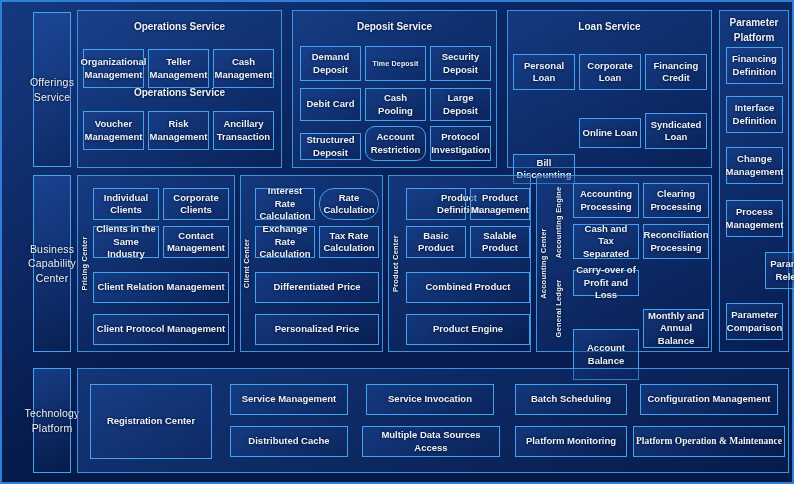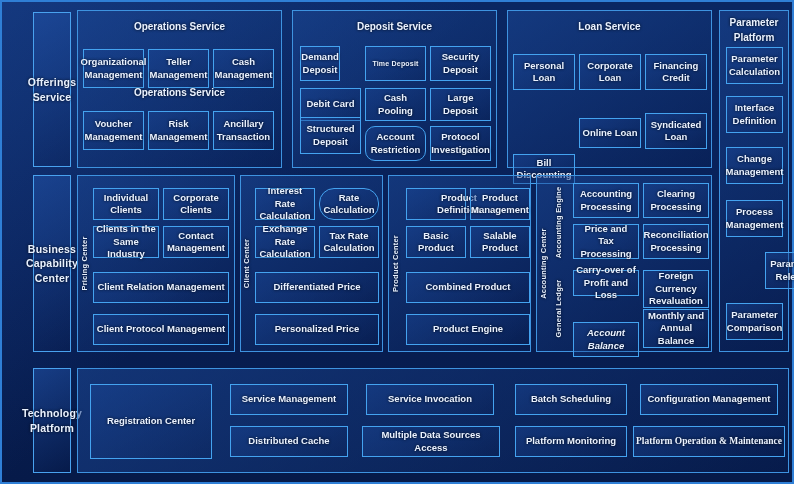--- a/index.html
+++ b/index.html
@@ -22,21 +22,21 @@
   .panel{
     position:absolute;box-sizing:border-box;
     border:1px solid #3e93e0;
     background:linear-gradient(145deg,rgba(28,72,150,.55),rgba(8,30,80,.25));
   }
   .sidelabel{
     position:absolute;box-sizing:border-box;
     border:1px solid #49a2ef;
     background:linear-gradient(150deg,rgba(32,80,165,.6),rgba(8,28,78,.2));
     display:flex;align-items:center;justify-content:center;
-    text-align:center;font-weight:bold;font-size:10.5px;line-height:1.35;
+    text-align:center;font-weight:normal;font-size:10.5px;line-height:1.35;
     letter-spacing:.2px;
     text-shadow:0 0 3px rgba(0,0,0,.9);
   }
   .tile{
     position:absolute;box-sizing:border-box;
     border:1px solid #44a3f0;
     background:linear-gradient(150deg,rgba(26,70,150,.5),rgba(8,28,78,.15));
     display:flex;align-items:center;justify-content:center;
     text-align:center;font-weight:bold;font-size:9.5px;line-height:1.3;
     padding:1px 2px;
@@ -86,47 +86,47 @@
   <div class="tile" style="left:81px;top:47px;width:61px;height:39px;">Organizational Management</div>
   <div class="tile" style="left:146px;top:47px;width:61px;height:39px;">Teller Management</div>
   <div class="tile" style="left:211px;top:47px;width:61px;height:39px;">Cash Management</div>
   <div class="tile" style="left:81px;top:109px;width:61px;height:39px;">Voucher Management</div>
   <div class="tile" style="left:146px;top:109px;width:61px;height:39px;">Risk Management</div>
   <div class="tile" style="left:211px;top:109px;width:61px;height:39px;">Ancillary Transaction</div>
 
   <div class="panel" style="left:290px;top:8px;width:205px;height:158px;"></div>
   <div class="grouptitle" style="left:290px;top:19px;width:205px;">Deposit Service</div>
 
-  <div class="tile" style="left:298px;top:44px;width:40px;height:35px;">Demand Deposit</div>
+  <div class="tile" style="left:298px;top:44px;width:61px;height:35px;">Demand Deposit</div>
   <div class="tile sm" style="left:363px;top:44px;width:61px;height:35px;">Time Deposit</div>
   <div class="tile" style="left:428px;top:44px;width:61px;height:35px;">Security Deposit</div>
 
   <div class="tile" style="left:298px;top:86px;width:61px;height:33px;">Debit Card</div>
   <div class="tile" style="left:363px;top:86px;width:61px;height:33px;">Cash Pooling</div>
   <div class="tile" style="left:428px;top:86px;width:61px;height:33px;">Large Deposit</div>
 
-  <div class="tile" style="left:298px;top:115px;width:61px;height:37px;">Structured Deposit</div>
+  <div class="tile" style="left:298px;top:131px;width:61px;height:27px;">Structured Deposit</div>
   <div class="tile" style="left:363px;top:124px;width:61px;height:35px;border-radius:10px;">Account Restriction</div>
   <div class="tile" style="left:428px;top:124px;width:61px;height:35px;">Protocol Investigation</div>
 
   <div class="panel" style="left:505px;top:8px;width:205px;height:158px;"></div>
   <div class="grouptitle" style="left:505px;top:19px;width:205px;">Loan Service</div>
 
   <div class="tile" style="left:511px;top:52px;width:62px;height:36px;">Personal Loan</div>
   <div class="tile" style="left:577px;top:52px;width:62px;height:36px;">Corporate Loan</div>
   <div class="tile" style="left:643px;top:52px;width:62px;height:36px;">Financing Credit</div>
 
   <div class="tile" style="left:511px;top:116px;width:62px;height:30px;margin-top:36px;">Bill Discounting</div>
   <div class="tile" style="left:577px;top:116px;width:62px;height:30px;">Online Loan</div>
   <div class="tile" style="left:643px;top:111px;width:62px;height:36px;">Syndicated Loan</div>
 
   <div class="panel" style="left:717px;top:8px;width:70px;height:342px;"></div>
   <div class="grouptitle" style="left:717px;top:13px;width:70px;white-space:normal;line-height:1.5;">Parameter Platform</div>
 
-  <div class="tile" style="left:724px;top:45px;width:57px;height:37px;">Parameter Calculation</div>
+  <div class="tile" style="left:724px;top:45px;width:57px;height:37px;">Financing Definition</div>
   <div class="tile" style="left:724px;top:94px;width:57px;height:37px;">Interface Definition</div>
   <div class="tile" style="left:724px;top:145px;width:57px;height:37px;">Change Management</div>
   <div class="tile" style="left:724px;top:198px;width:57px;height:37px;">Process Management</div>
   <div class="tile" style="left:724px;top:250px;width:57px;height:37px;margin-left:39px;">Parameter Release</div>
   <div class="tile" style="left:724px;top:301px;width:57px;height:37px;">Parameter Comparison</div>
 
   <div class="panel" style="left:75px;top:173px;width:158px;height:177px;"></div>
   <div class="vlabel" style="left:75px;top:173px;width:14px;height:177px;">
     <span>Pricing Center</span>
   </div>
@@ -162,29 +162,28 @@
   <div class="panel" style="left:534px;top:173px;width:176px;height:177px;"></div>
   <div class="vlabel" style="left:534px;top:173px;width:14px;height:177px;">
     <span>Accounting Center</span>
   </div>
 
   <div class="vlabel" style="left:550px;top:178px;width:14px;height:84px;">
     <span>Accounting Engine</span>
   </div>
   <div class="tile" style="left:571px;top:181px;width:66px;height:35px;">Accounting Processing</div>
   <div class="tile" style="left:641px;top:181px;width:66px;height:35px;">Clearing Processing</div>
-  <div class="tile" style="left:571px;top:222px;width:66px;height:35px;">Price and Tax Processing</div>
+  <div class="tile" style="left:571px;top:222px;width:66px;height:35px;">Cash and Tax Separated</div>
   <div class="tile" style="left:641px;top:222px;width:66px;height:35px;">Reconciliation Processing</div>
 
   <div class="vlabel" style="left:550px;top:266px;width:14px;height:80px;">
     <span>General Ledger</span>
   </div>
   <div class="tile" style="left:571px;top:268px;width:66px;height:26px;">Carry-over of Profit and Loss</div>
-  <div class="tile" style="left:641px;top:268px;width:66px;height:38px;">Foreign Currency Revaluation</div>
-  <div class="tile" style="left:571px;top:320px;width:66px;height:35px;font-style:italic;">Account Balance</div>
+  <div class="tile" style="left:571px;top:327px;width:66px;height:51px;">Account Balance</div>
   <div class="tile" style="left:641px;top:307px;width:66px;height:39px;">Monthly and Annual Balance</div>
 
   <div class="panel" style="left:75px;top:366px;width:712px;height:105px;"></div>
 
   <div class="tile" style="left:88px;top:382px;width:122px;height:75px;">Registration Center</div>
 
   <div class="tile" style="left:228px;top:382px;width:118px;height:31px;">Service Management</div>
   <div class="tile" style="left:228px;top:424px;width:118px;height:31px;">Distributed Cache</div>
 
   <div class="tile" style="left:364px;top:382px;width:128px;height:31px;text-align:center;">Service Invocation</div>

